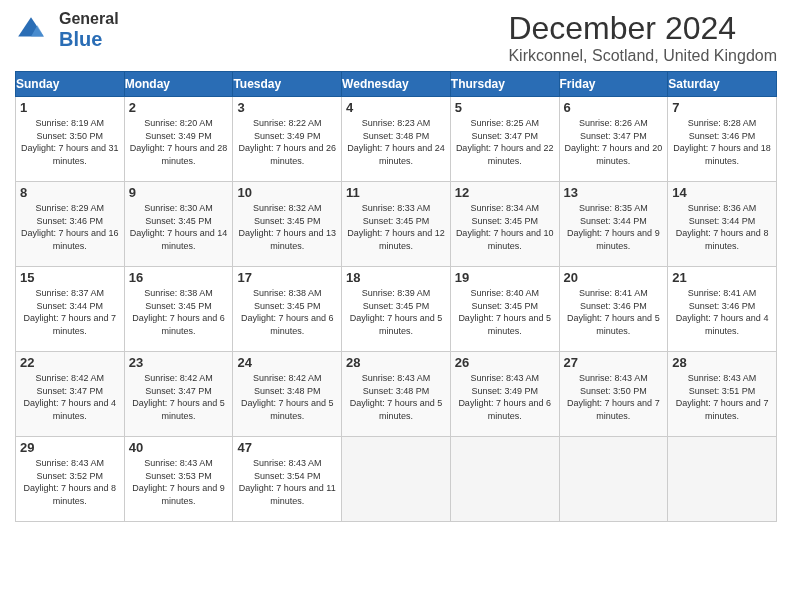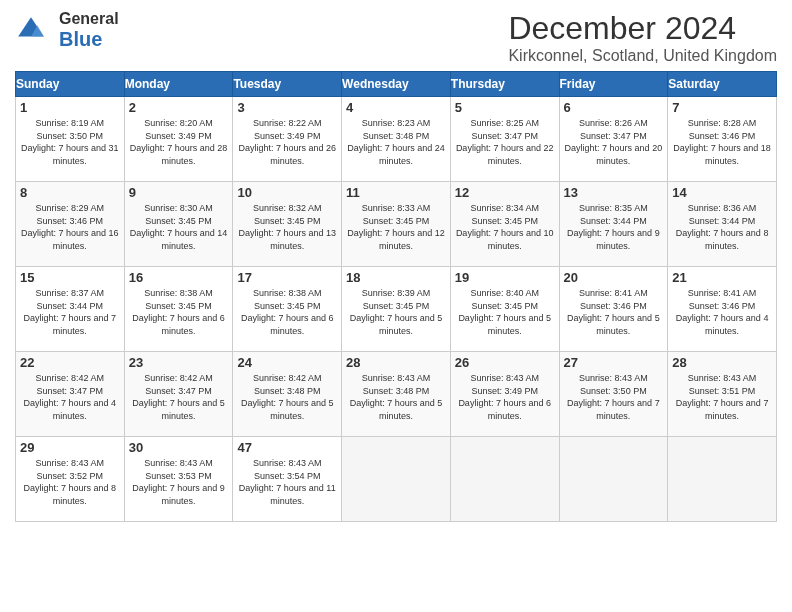--- a/index.html
+++ b/index.html
@@ -251,21 +251,21 @@
             <span class="day-num">28</span>
             <div class="day-detail">Sunrise: 8:43 AM<br>Sunset: 3:51 PM<br>Daylight: 7 hours and 7 minutes.</div>
           </td>
         </tr>
         <tr>
           <td>
             <span class="day-num">29</span>
             <div class="day-detail">Sunrise: 8:43 AM<br>Sunset: 3:52 PM<br>Daylight: 7 hours and 8 minutes.</div>
           </td>
           <td>
-            <span class="day-num">30</span>
+            <span class="day-num">40</span>
             <div class="day-detail">Sunrise: 8:43 AM<br>Sunset: 3:53 PM<br>Daylight: 7 hours and 9 minutes.</div>
           </td>
           <td>
             <span class="day-num">47</span>
             <div class="day-detail">Sunrise: 8:43 AM<br>Sunset: 3:54 PM<br>Daylight: 7 hours and 11 minutes.</div>
           </td>
           <td class="empty"></td>
           <td class="empty"></td>
           <td class="empty"></td>
           <td class="empty"></td>

